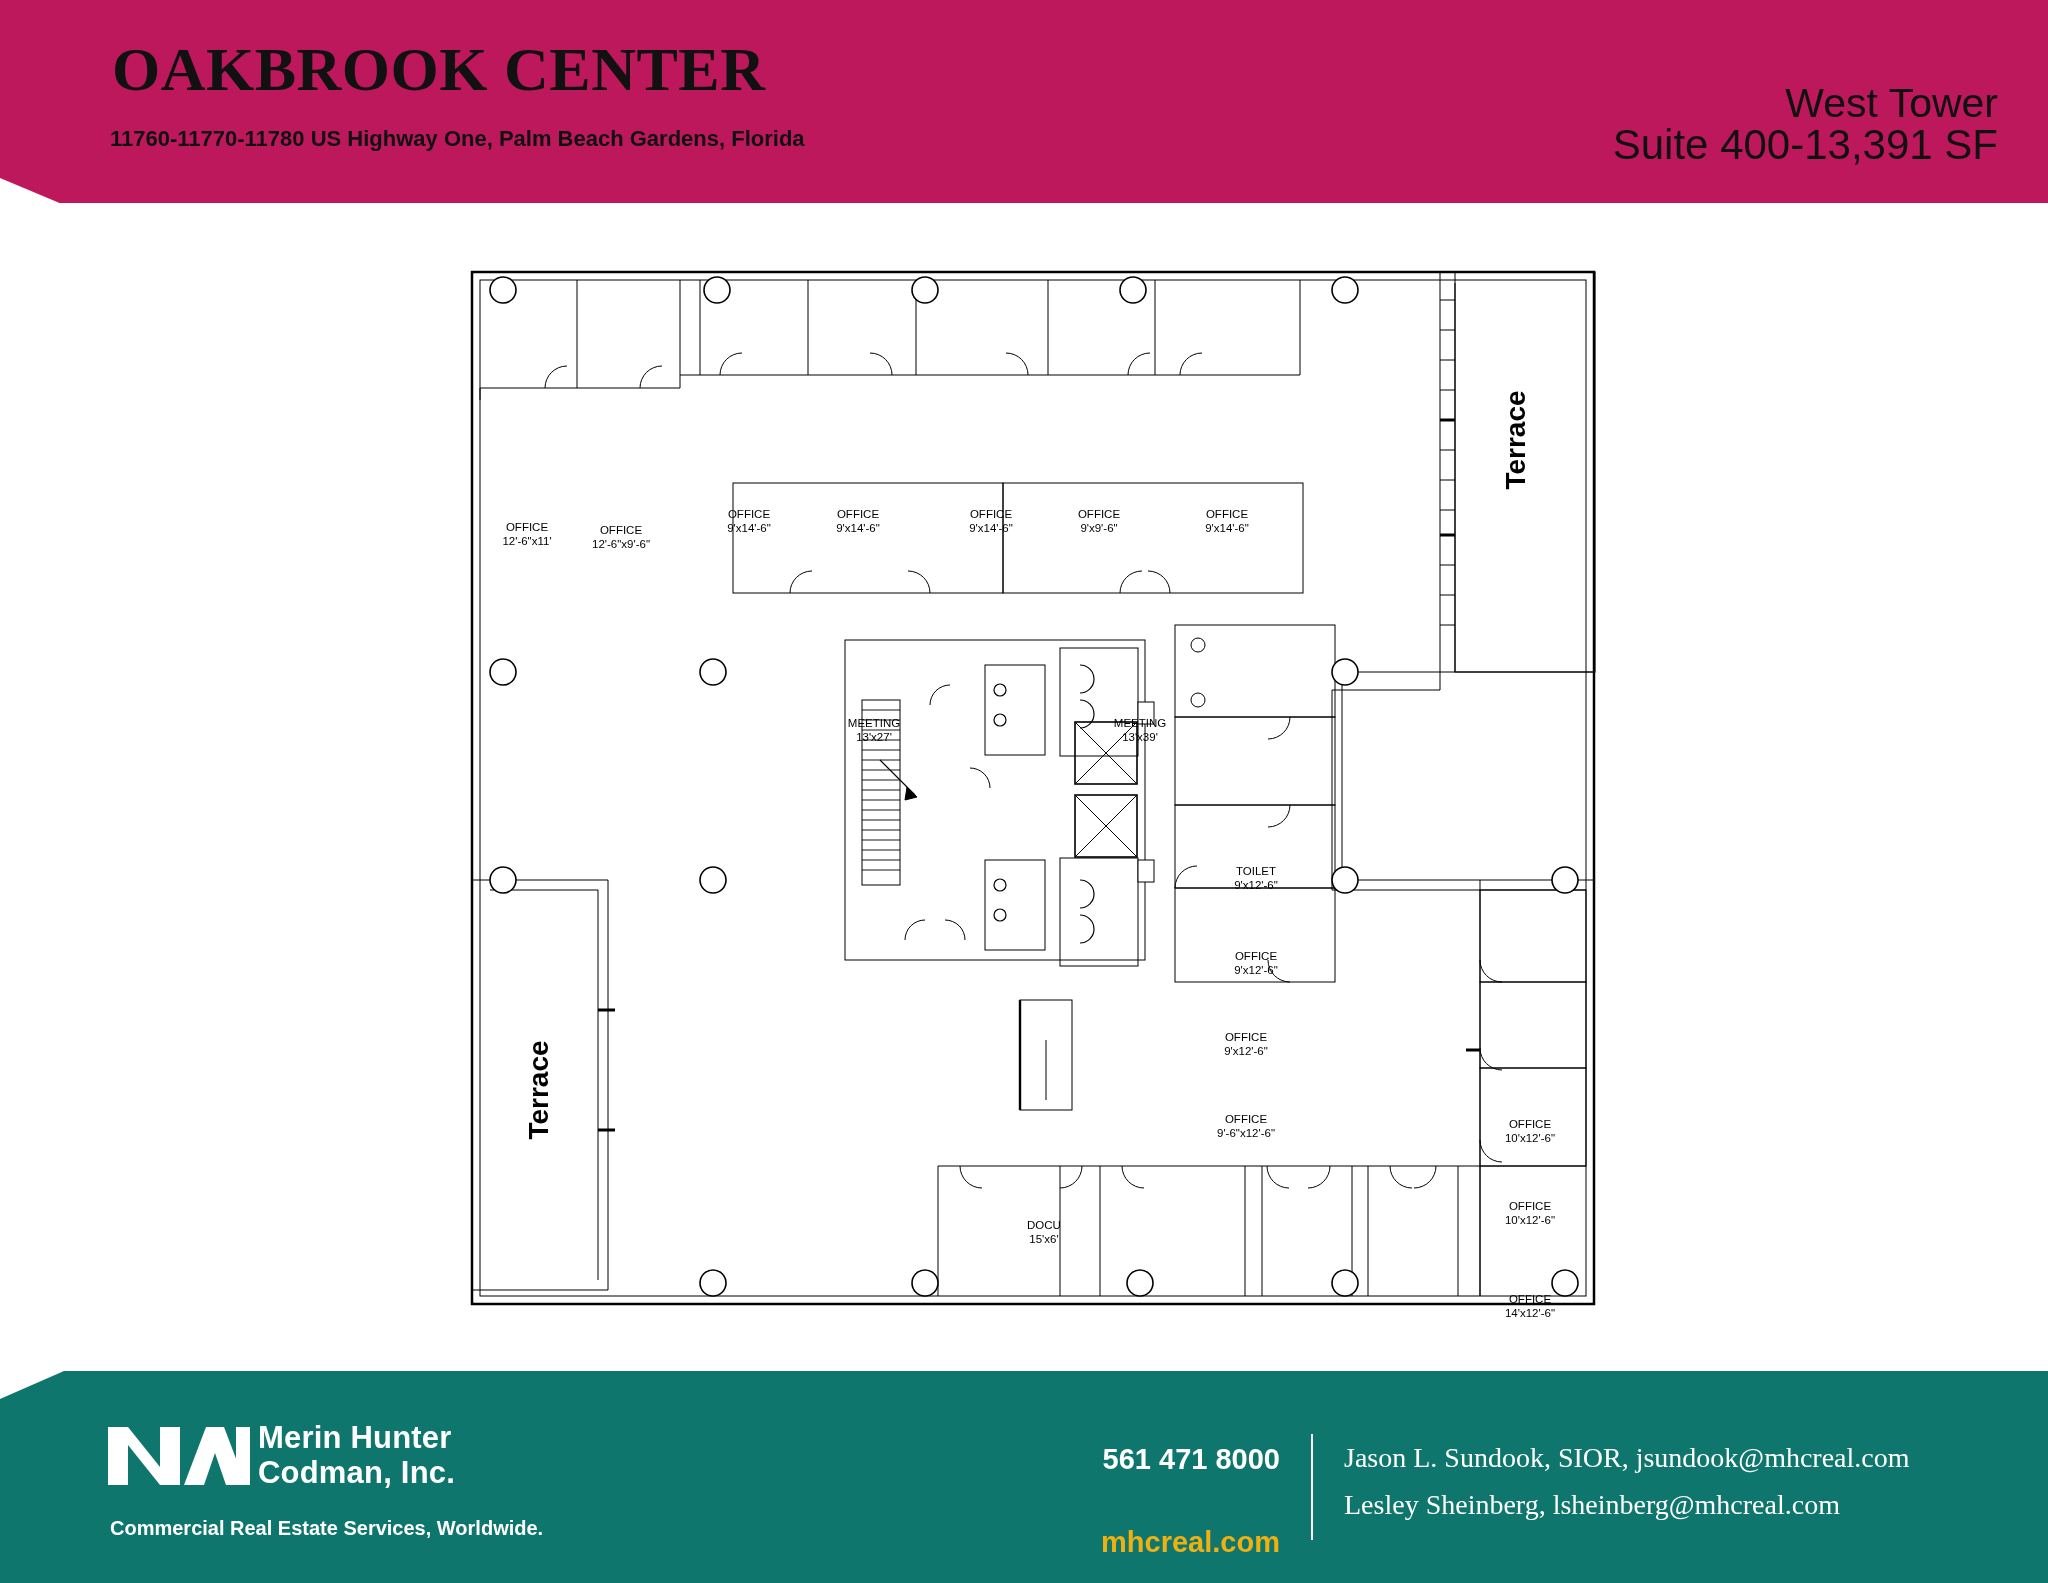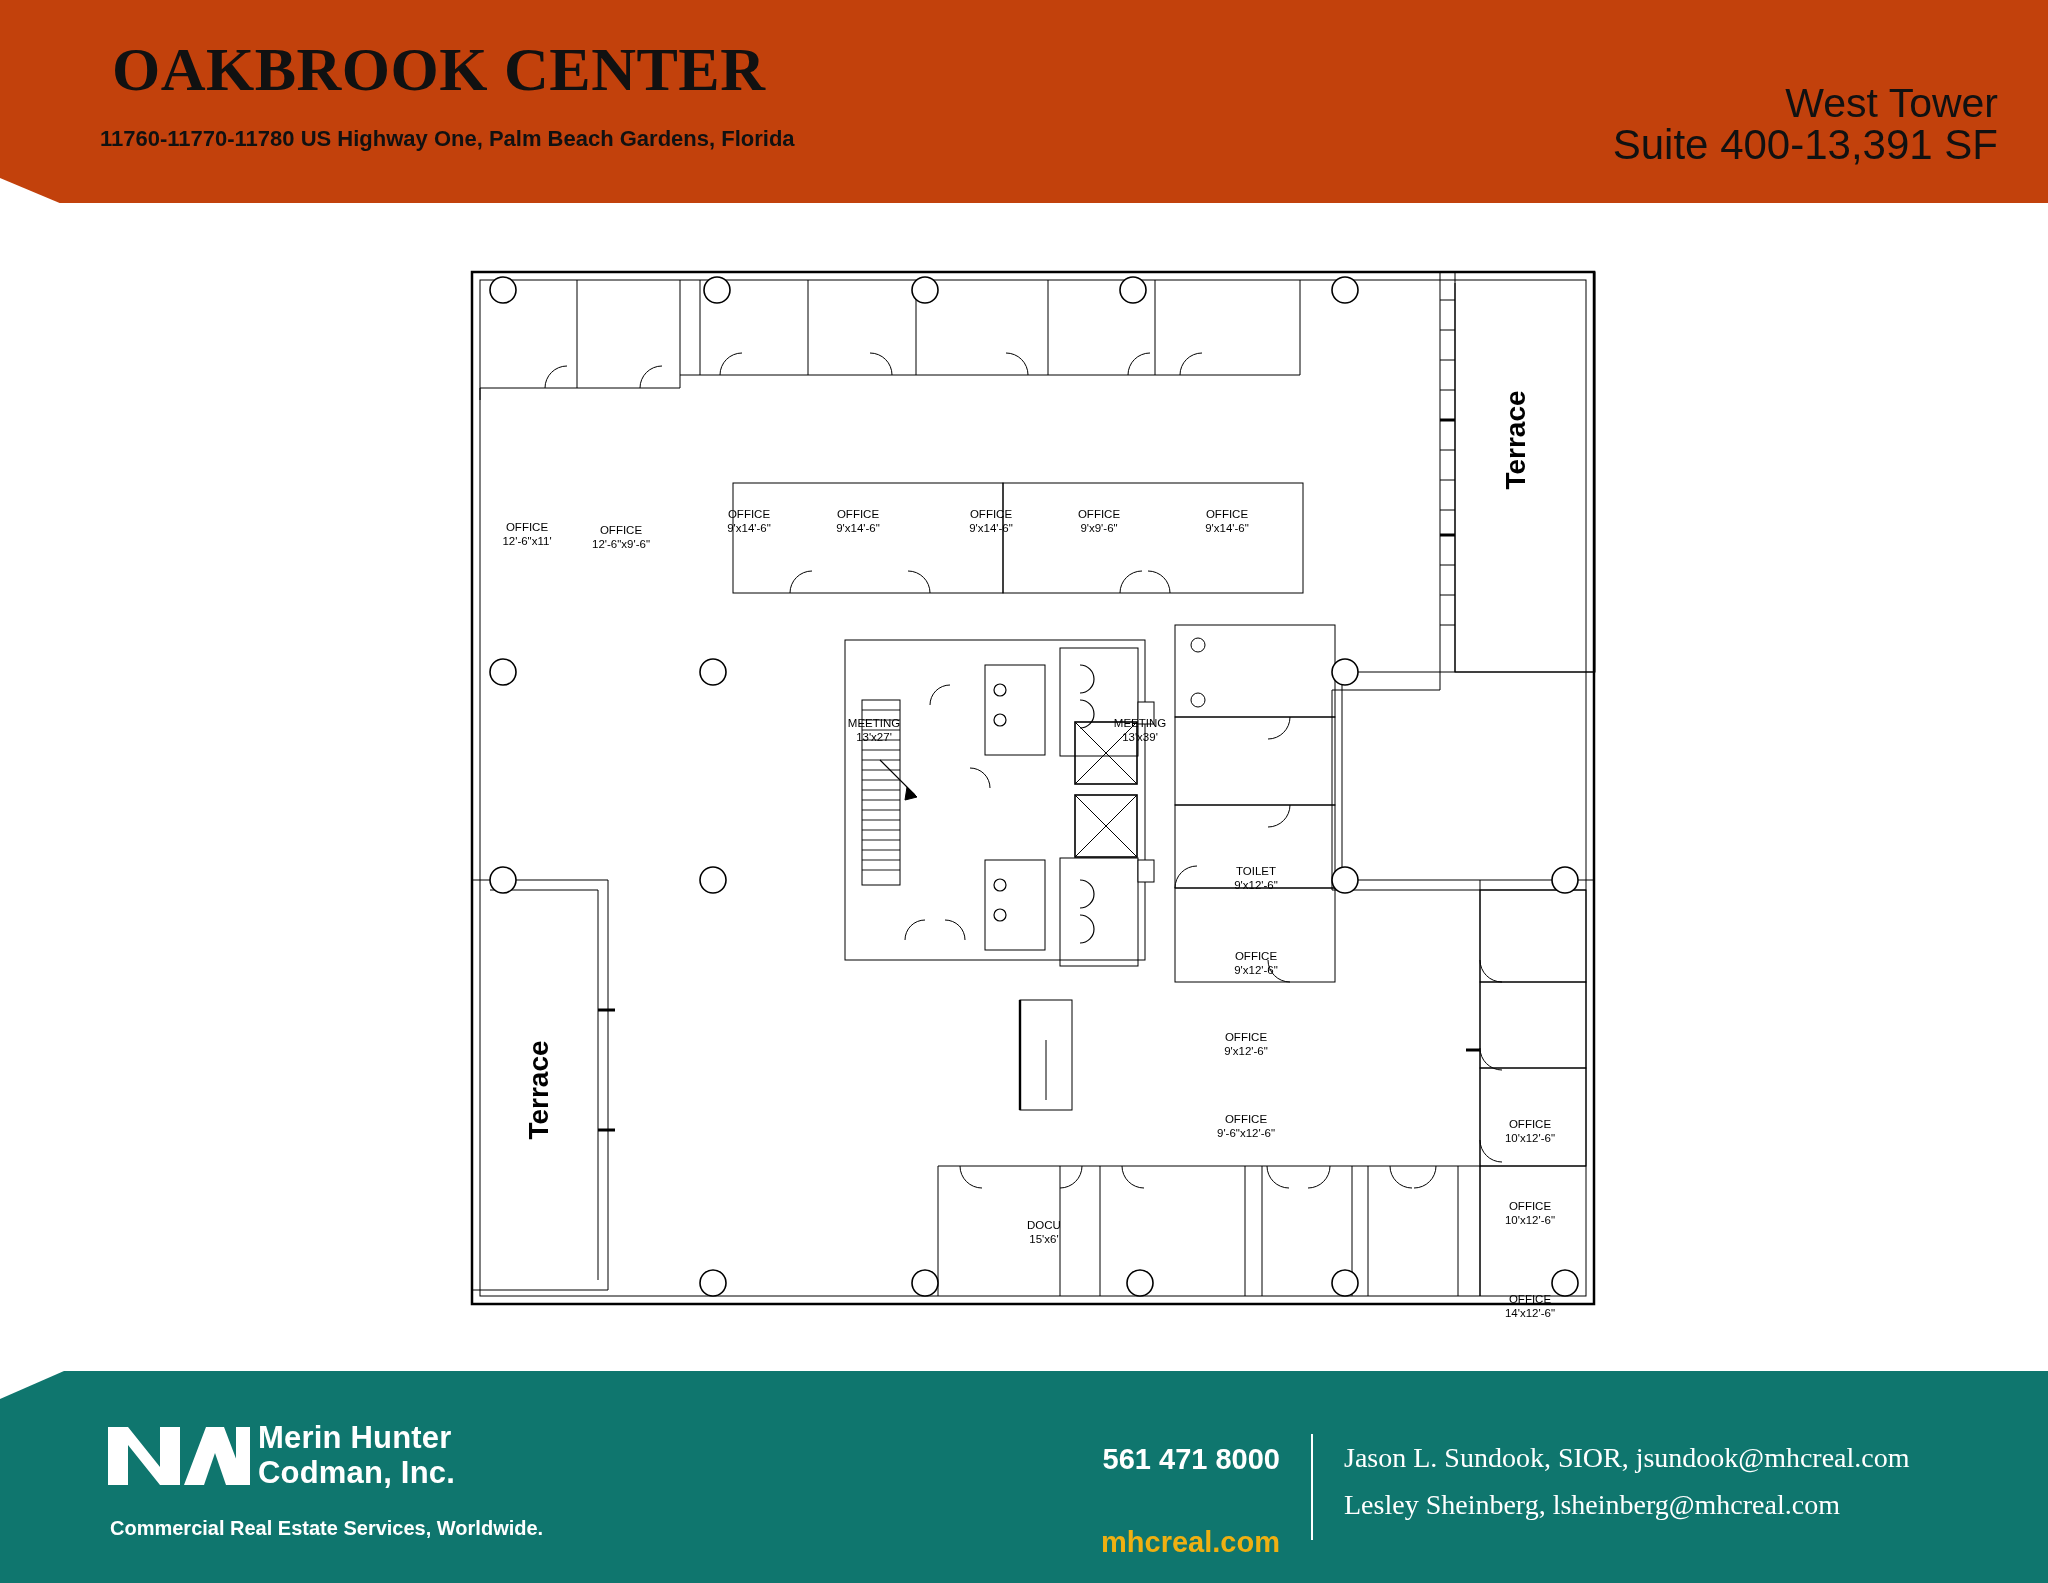--- a/index.html
+++ b/index.html
@@ -14,42 +14,42 @@
     font-family: "Liberation Sans", sans-serif;
     overflow: hidden;
   }
 
   
   .header {
     position: absolute;
     left: 0; top: 0;
     width: 2048px;
     height: 203px;
-    background: #c2410c;
+    background: #be185d;
   }
   .header-notch {
     position: absolute;
     left: 0; top: 178px;
     width: 62px; height: 26px;
     background: #ffffff;
     clip-path: polygon(0 0, 0 100%, 100% 100%);
   }
   .header-title {
     position: absolute;
     left: 112px; top: 38px;
     font-family: "Liberation Serif", serif;
     font-weight: bold;
     font-size: 62px;
     letter-spacing: 0.5px;
     color: #111111;
     line-height: 1;
   }
   .header-address {
     position: absolute;
-    left: 100px; top: 126px;
+    left: 110px; top: 126px;
     font-family: "Liberation Sans", sans-serif;
     font-weight: bold;
     font-size: 22px;
     color: #111111;
   }
   .header-tower {
     position: absolute;
     right: 50px; top: 57px;
     text-align: right;
     font-size: 41px;

